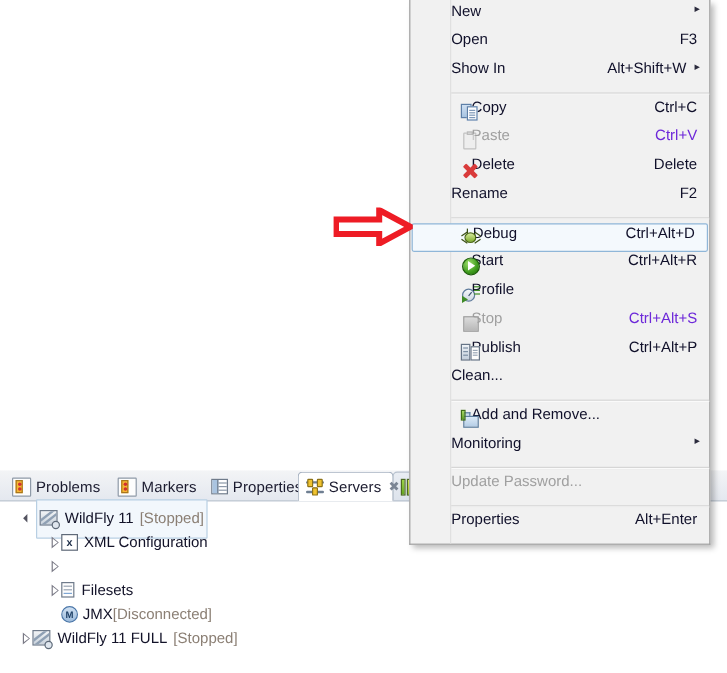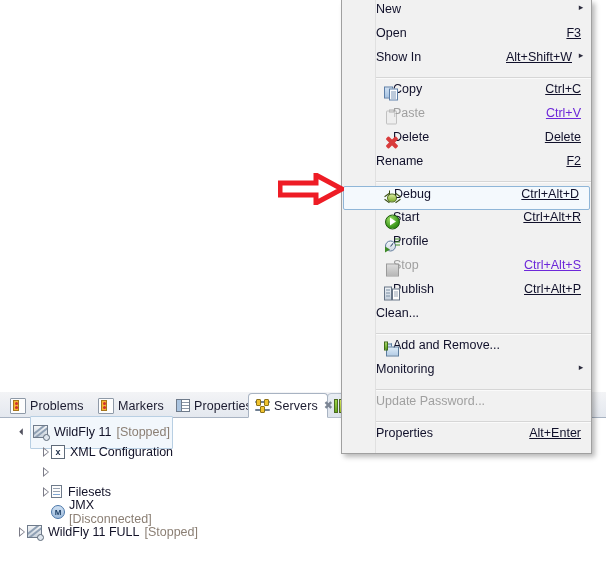--- a/index.html
+++ b/index.html
@@ -287,21 +287,20 @@
     transform: translateY(-50%);
     width: 17px; height: 17px;
   }
   .mi.sel .mi-icon { left: 7px; }
   .mi-label { flex: 1; }
   .mi-accel {
     margin-left: auto;
     padding-right: 10px;
     font-size: 12.5px;
     color: #10102a;
-    text-decoration: underline;
   }
   .mi.disabled .mi-accel { color: #6d28d9; }
   .mi-accel.with-arrow { padding-right: 3px; }
   .mi-arrow {
     width: 12px;
     text-align: center;
     font-size: 9px;
     color: #2b2b3d;
     padding-right: 4px;
   }
@@ -515,21 +514,21 @@
       <span class="tnameline">
         <span class="ico-file"></span>
         <span>Filesets</span>
       </span>
     </div>
 
     <div class="trow" style="padding-left:36px;">
       <span class="twist"></span>
       <span class="tnameline" style="gap:4px;">
         <span class="ico-jmx">M</span>
-        <span style="display:flex;gap:0;flex-direction:column;">
+        <span style="display:flex;gap:0;">
           <span>JMX</span>
           <span class="muted">[Disconnected]</span>
         </span>
       </span>
     </div>
 
     <div class="trow" style="padding-left:12px;">
       <span class="twist closed">
           <span></span>
         </span>

